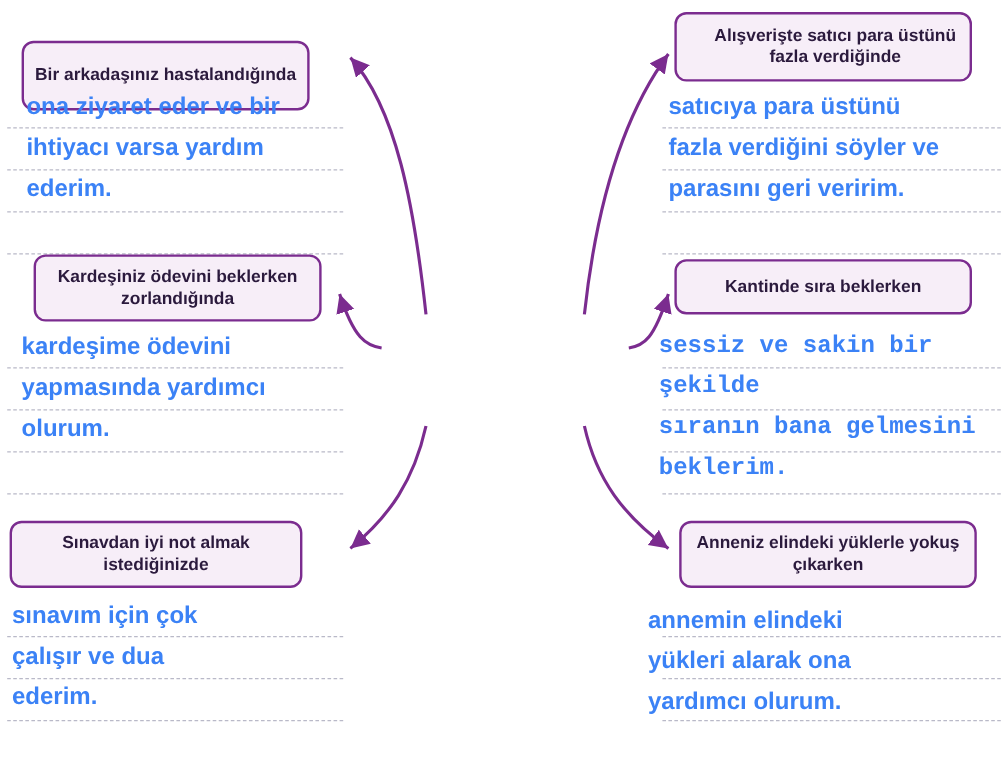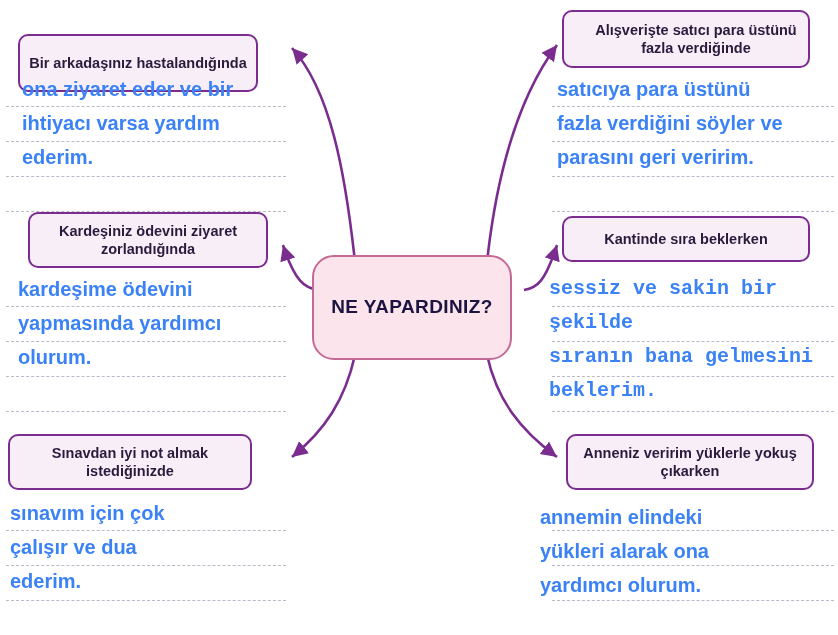--- a/index.html
+++ b/index.html
@@ -125,51 +125,49 @@
     <g fill="none" stroke="#7b2c8f" stroke-width="2.6" marker-end="url(#arrow)">
       <path d="M355,262 C345,170 330,90 292,48"></path>
       <path d="M487,262 C497,170 520,95 557,45"></path>
       <path d="M318,290 C305,288 295,282 283,245"></path>
       <path d="M524,290 C537,288 545,282 557,245"></path>
       <path d="M355,355 C345,400 325,430 292,457"></path>
       <path d="M487,355 C497,400 520,430 557,457"></path>
     </g>
   </svg>
 
-  <div class="center-node" style="left:312px; top:255px; width:200px; height:105px;">NE
-YAPARDINIZ?</div>
 
   <div class="node" style="left:18px; top:10px; width:240px; height:58px;margin-top:24px;">Bir arkadaşınız
 hastalandığında</div>
   <div class="answer" style="left:22px; top:72px; width:268px;">ona ziyaret eder ve bir
 ihtiyacı varsa yardım
 ederim.</div>
 
   <div class="node" style="left:562px; top:10px; width:248px; height:58px;padding-left:28px;">Alışverişte satıcı para üstünü
 fazla verdiğinde</div>
   <div class="answer" style="left:557px; top:72px; width:278px;">satıcıya para üstünü
 fazla verdiğini söyler ve
 parasını geri veririm.</div>
 
   <div class="node" style="left:28px; top:212px; width:240px; height:56px;">Kardeşiniz ödevini
-ziyaret zorlandığında</div>
+beklerken zorlandığında</div>
   <div class="answer" style="left:18px; top:272px; width:268px;">kardeşime ödevini
 yapmasında yardımcı
 olurum.</div>
 
   <div class="node" style="left:562px; top:216px; width:248px; height:46px;">Kantinde sıra beklerken</div>
   <div class="answer" style="left:549px; top:272px; width:288px;font-family:Liberation Mono, monospace;">sessiz ve sakin bir şekilde
 sıranın bana gelmesini
 beklerim.</div>
 
   <div class="node" style="left:8px; top:434px; width:244px; height:56px;">Sınavdan iyi not almak
 istediğinizde</div>
   <div class="answer" style="left:10px; top:496px; width:268px;">sınavım için çok
 çalışır ve dua
 ederim.</div>
 
-  <div class="node" style="left:566px; top:434px; width:248px; height:56px;">Anneniz veririm yüklerle
+  <div class="node" style="left:566px; top:434px; width:248px; height:56px;">Anneniz elindeki yüklerle
 yokuş çıkarken</div>
   <div class="answer" style="left:540px; top:500px; width:268px;">annemin elindeki
 yükleri alarak ona
 yardımcı olurum.</div>
 
 </div>
 
 </body></html>

